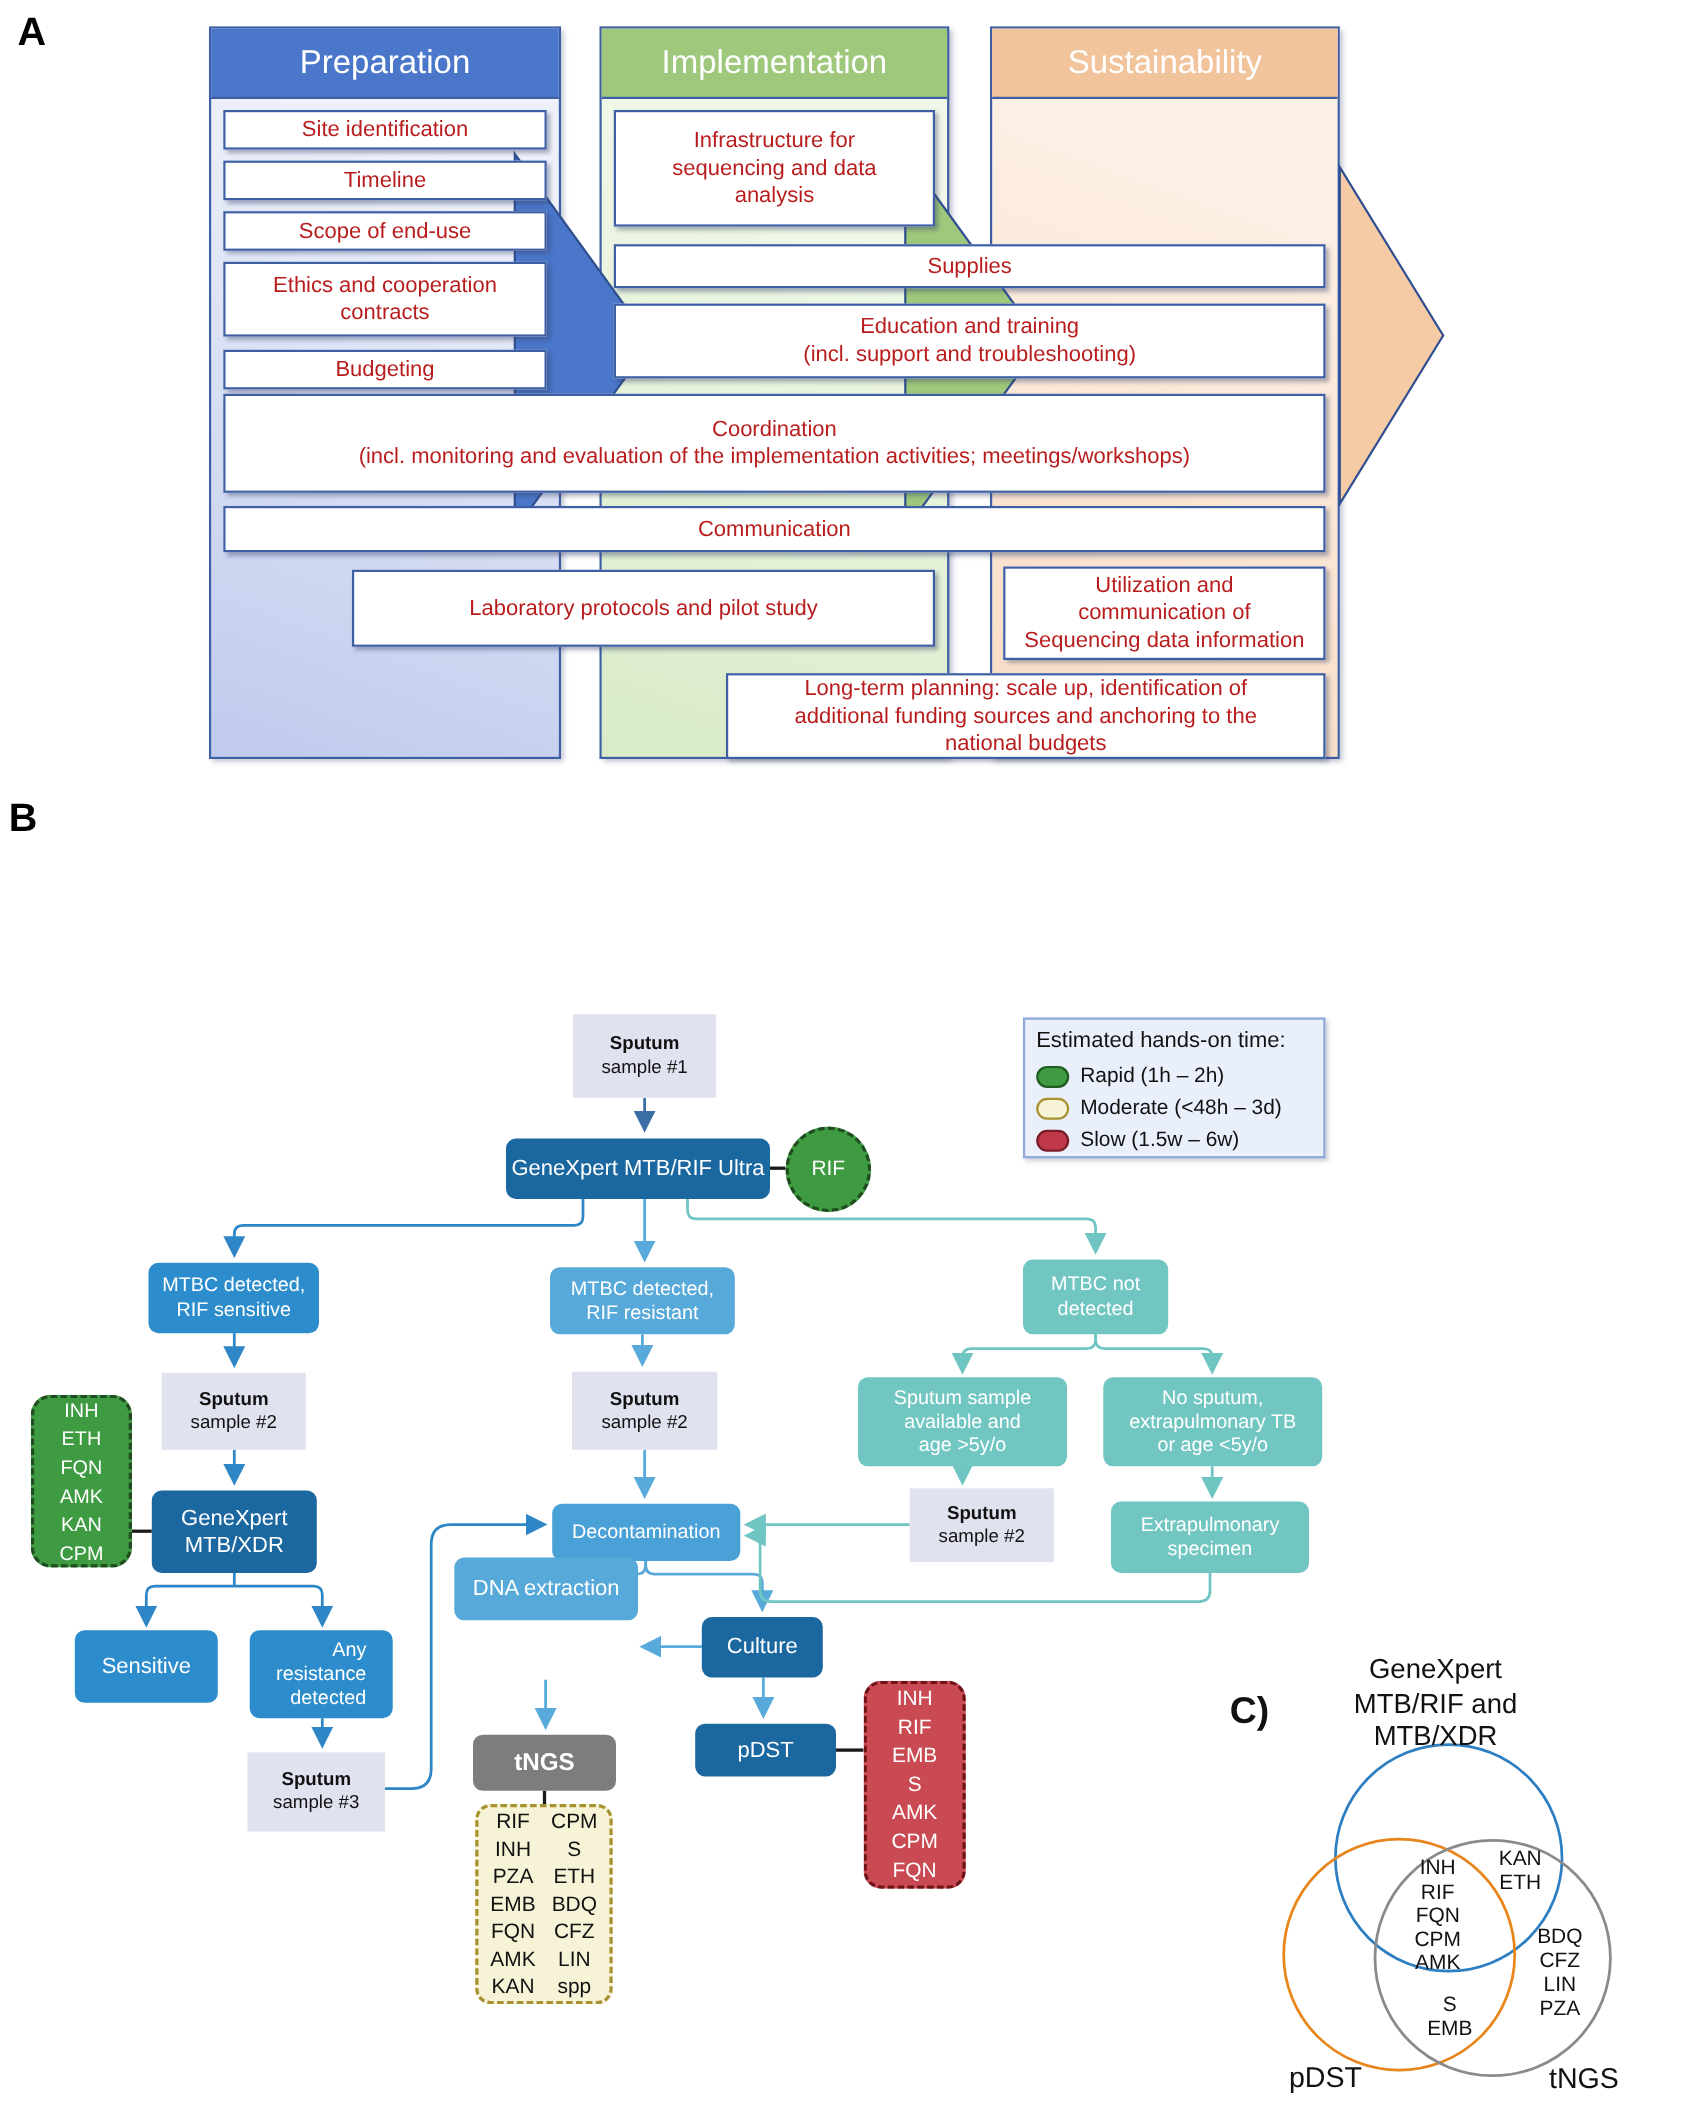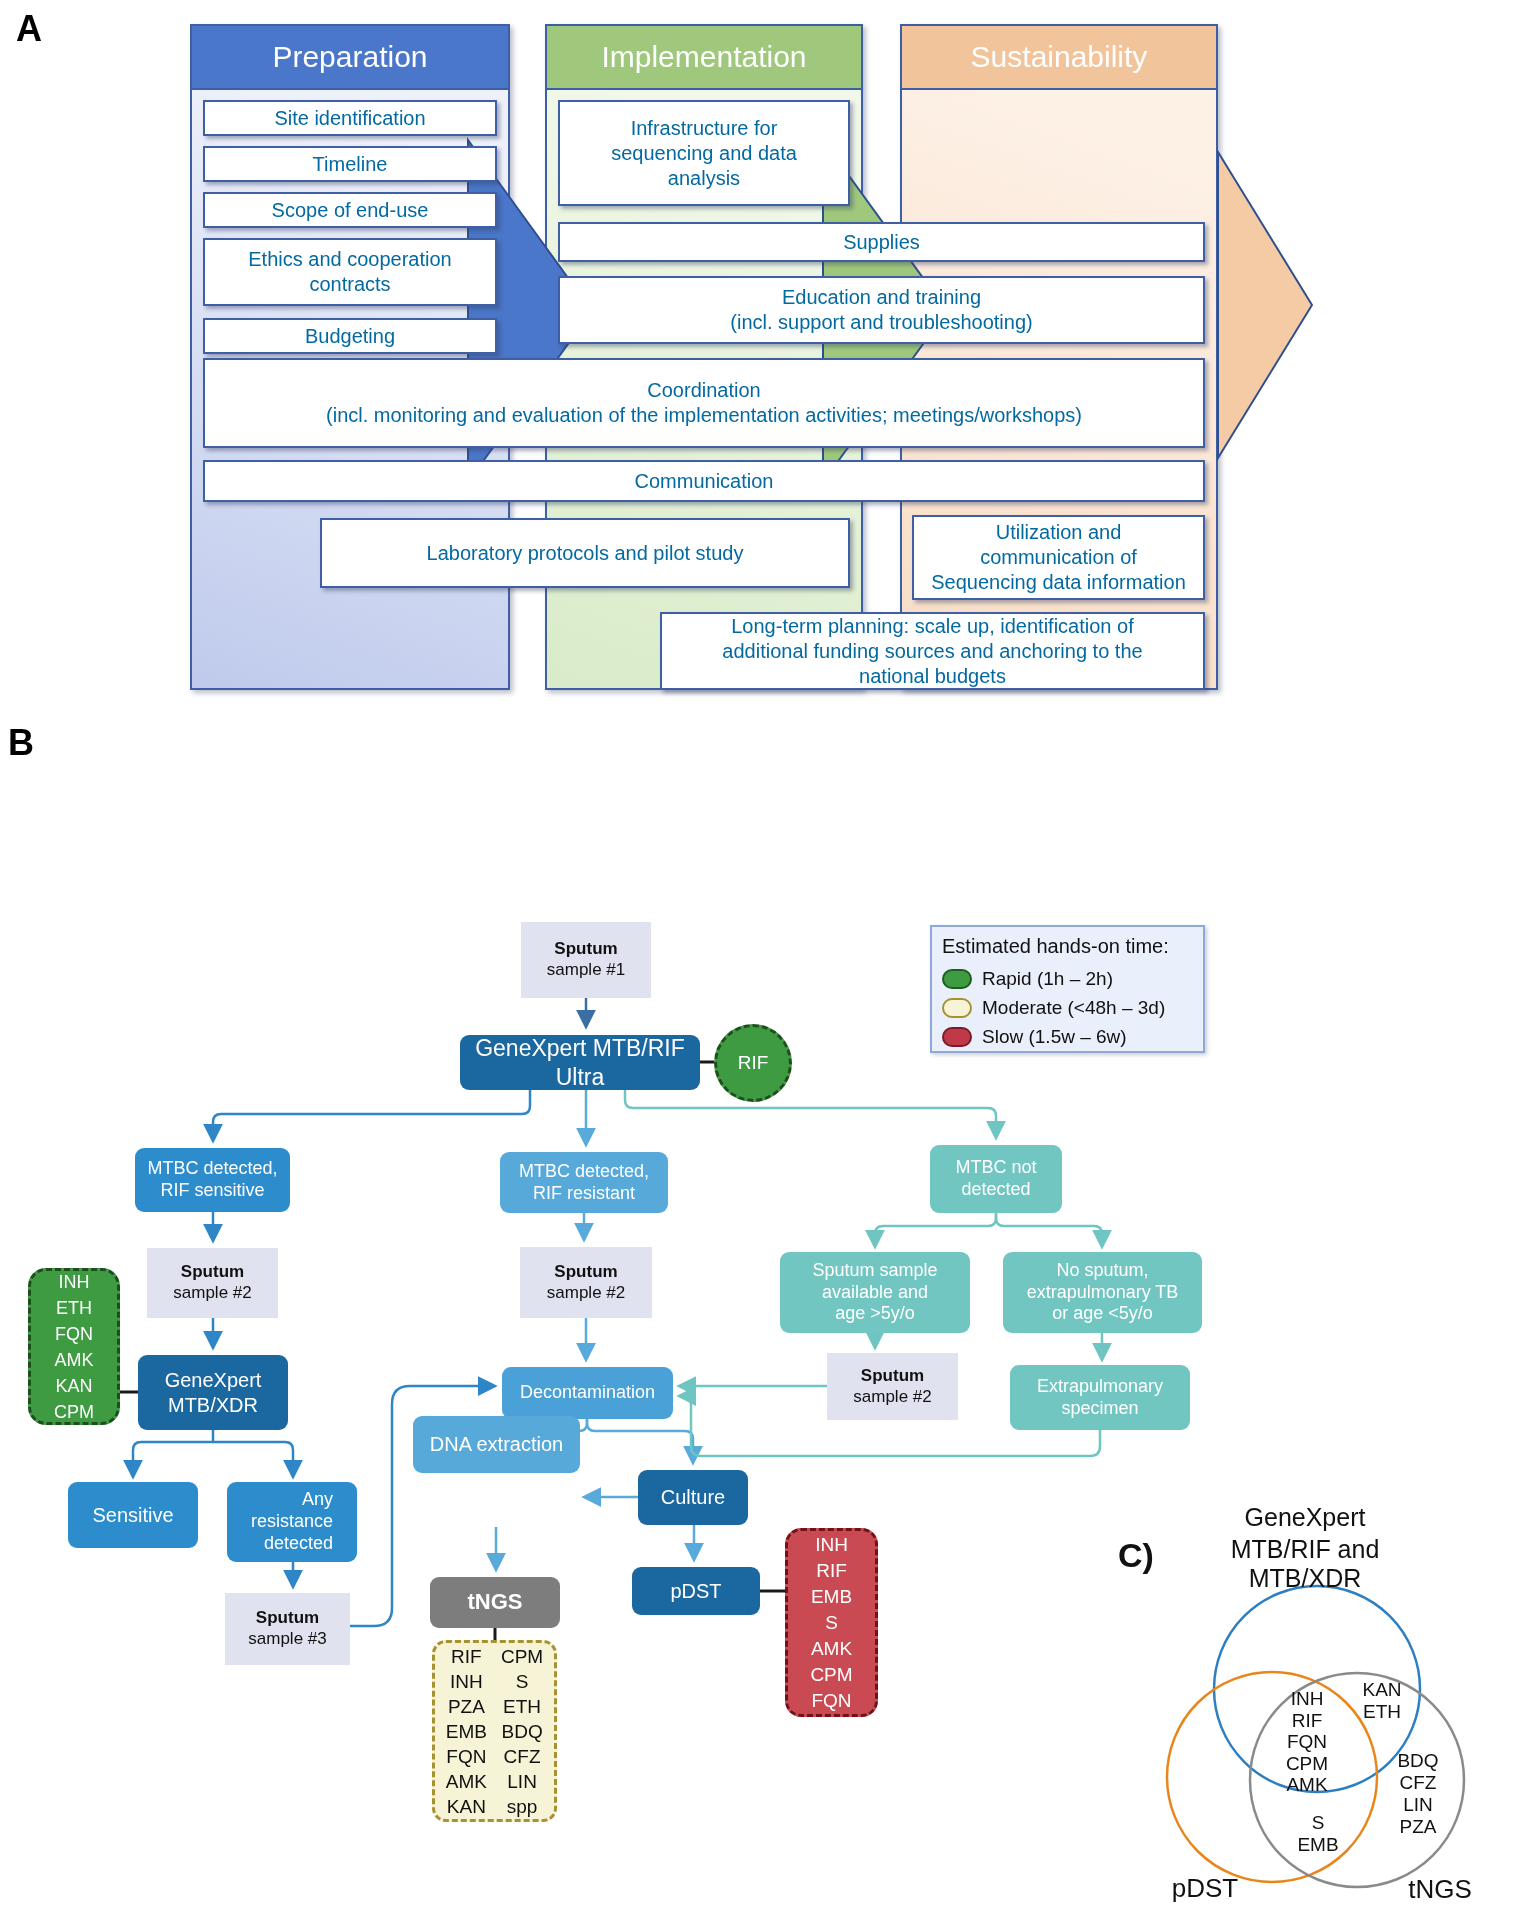--- a/index.html
+++ b/index.html
@@ -12,21 +12,21 @@
   .pcol-h{height:62px;display:flex;align-items:center;justify-content:center;
         color:#fff;font-size:30px;border-bottom:2px solid #3f5fa5;}
   .col-prep{background:linear-gradient(200deg,#eef1fa 20%,#bfcaec 100%);}
   .col-prep .pcol-h{background:#4a77c9;}
   .col-impl{background:linear-gradient(200deg,#f1f8e9 20%,#d9ebc8 100%);}
   .col-impl .pcol-h{background:#9fc87c;}
   .col-sust{background:linear-gradient(200deg,#fdf0e5 20%,#f8dcc4 100%);}
   .col-sust .pcol-h{background:#f2c49c;}
   .abox{position:absolute;background:#fff;border:2px solid #3f5fa5;z-index:2;
         display:flex;align-items:center;justify-content:center;text-align:center;
-        font-size:20px;color:#0369a1;line-height:1.25;white-space:pre-line;
+        font-size:20px;color:#b91c1c;line-height:1.25;white-space:pre-line;
         box-sizing:border-box;padding:2px 8px;
         box-shadow:3px 3px 4px rgba(50,60,100,.4);}
   
   .bnode{position:absolute;border-radius:9px;color:#fff;display:flex;flex-direction:column;
         align-items:center;justify-content:center;text-align:center;font-size:18px;
         line-height:1.22;white-space:pre-line;z-index:2;box-sizing:border-box;padding:2px 4px;}
   .nv-dark{background:#1b67a0;}
   .nv-med{background:#2d8dcc;}
   .nv-light{background:#57a9d9;}
   .nv-decon{background:#4aa1d8;}
@@ -161,21 +161,21 @@
 communication of
 Sequencing data information</div>
   <div class="abox" style="left:660px;top:612px;width:545px;height:78px;">Long-term planning: scale up, identification of
 additional funding sources and anchoring to the
 national budgets</div>
 
   <div class="bnode lav" style="left:521px;top:922px;width:130px;height:76px;">
     <span class="lv1">Sputum</span>
     <span>sample #1</span>
   </div>
-  <div class="bnode nv-dark" style="left:460px;top:1035px;width:240px;height:55px;font-size:23px;">GeneXpert MTB/RIF Ultra</div>
+  <div class="bnode nv-dark" style="left:460px;top:1035px;width:240px;height:55px;font-size:20px;">GeneXpert MTB/RIF Ultra</div>
   <div class="rifc" style="left:714px;top:1024px;">RIF</div>
 
   <div class="legend" style="left:930px;top:925px;width:275px;height:128px;">
     <div class="legend-title">Estimated hands-on time:</div>
     <div class="lrow">
       <span class="swatch" style="background: rgb(62, 155, 65); border-color: rgb(30, 92, 32);"></span>
       <span>Rapid (1h – 2h)</span>
     </div>
     <div class="lrow">
       <span class="swatch" style="background: rgb(247, 243, 214); border-color: rgb(168, 145, 47);"></span>

